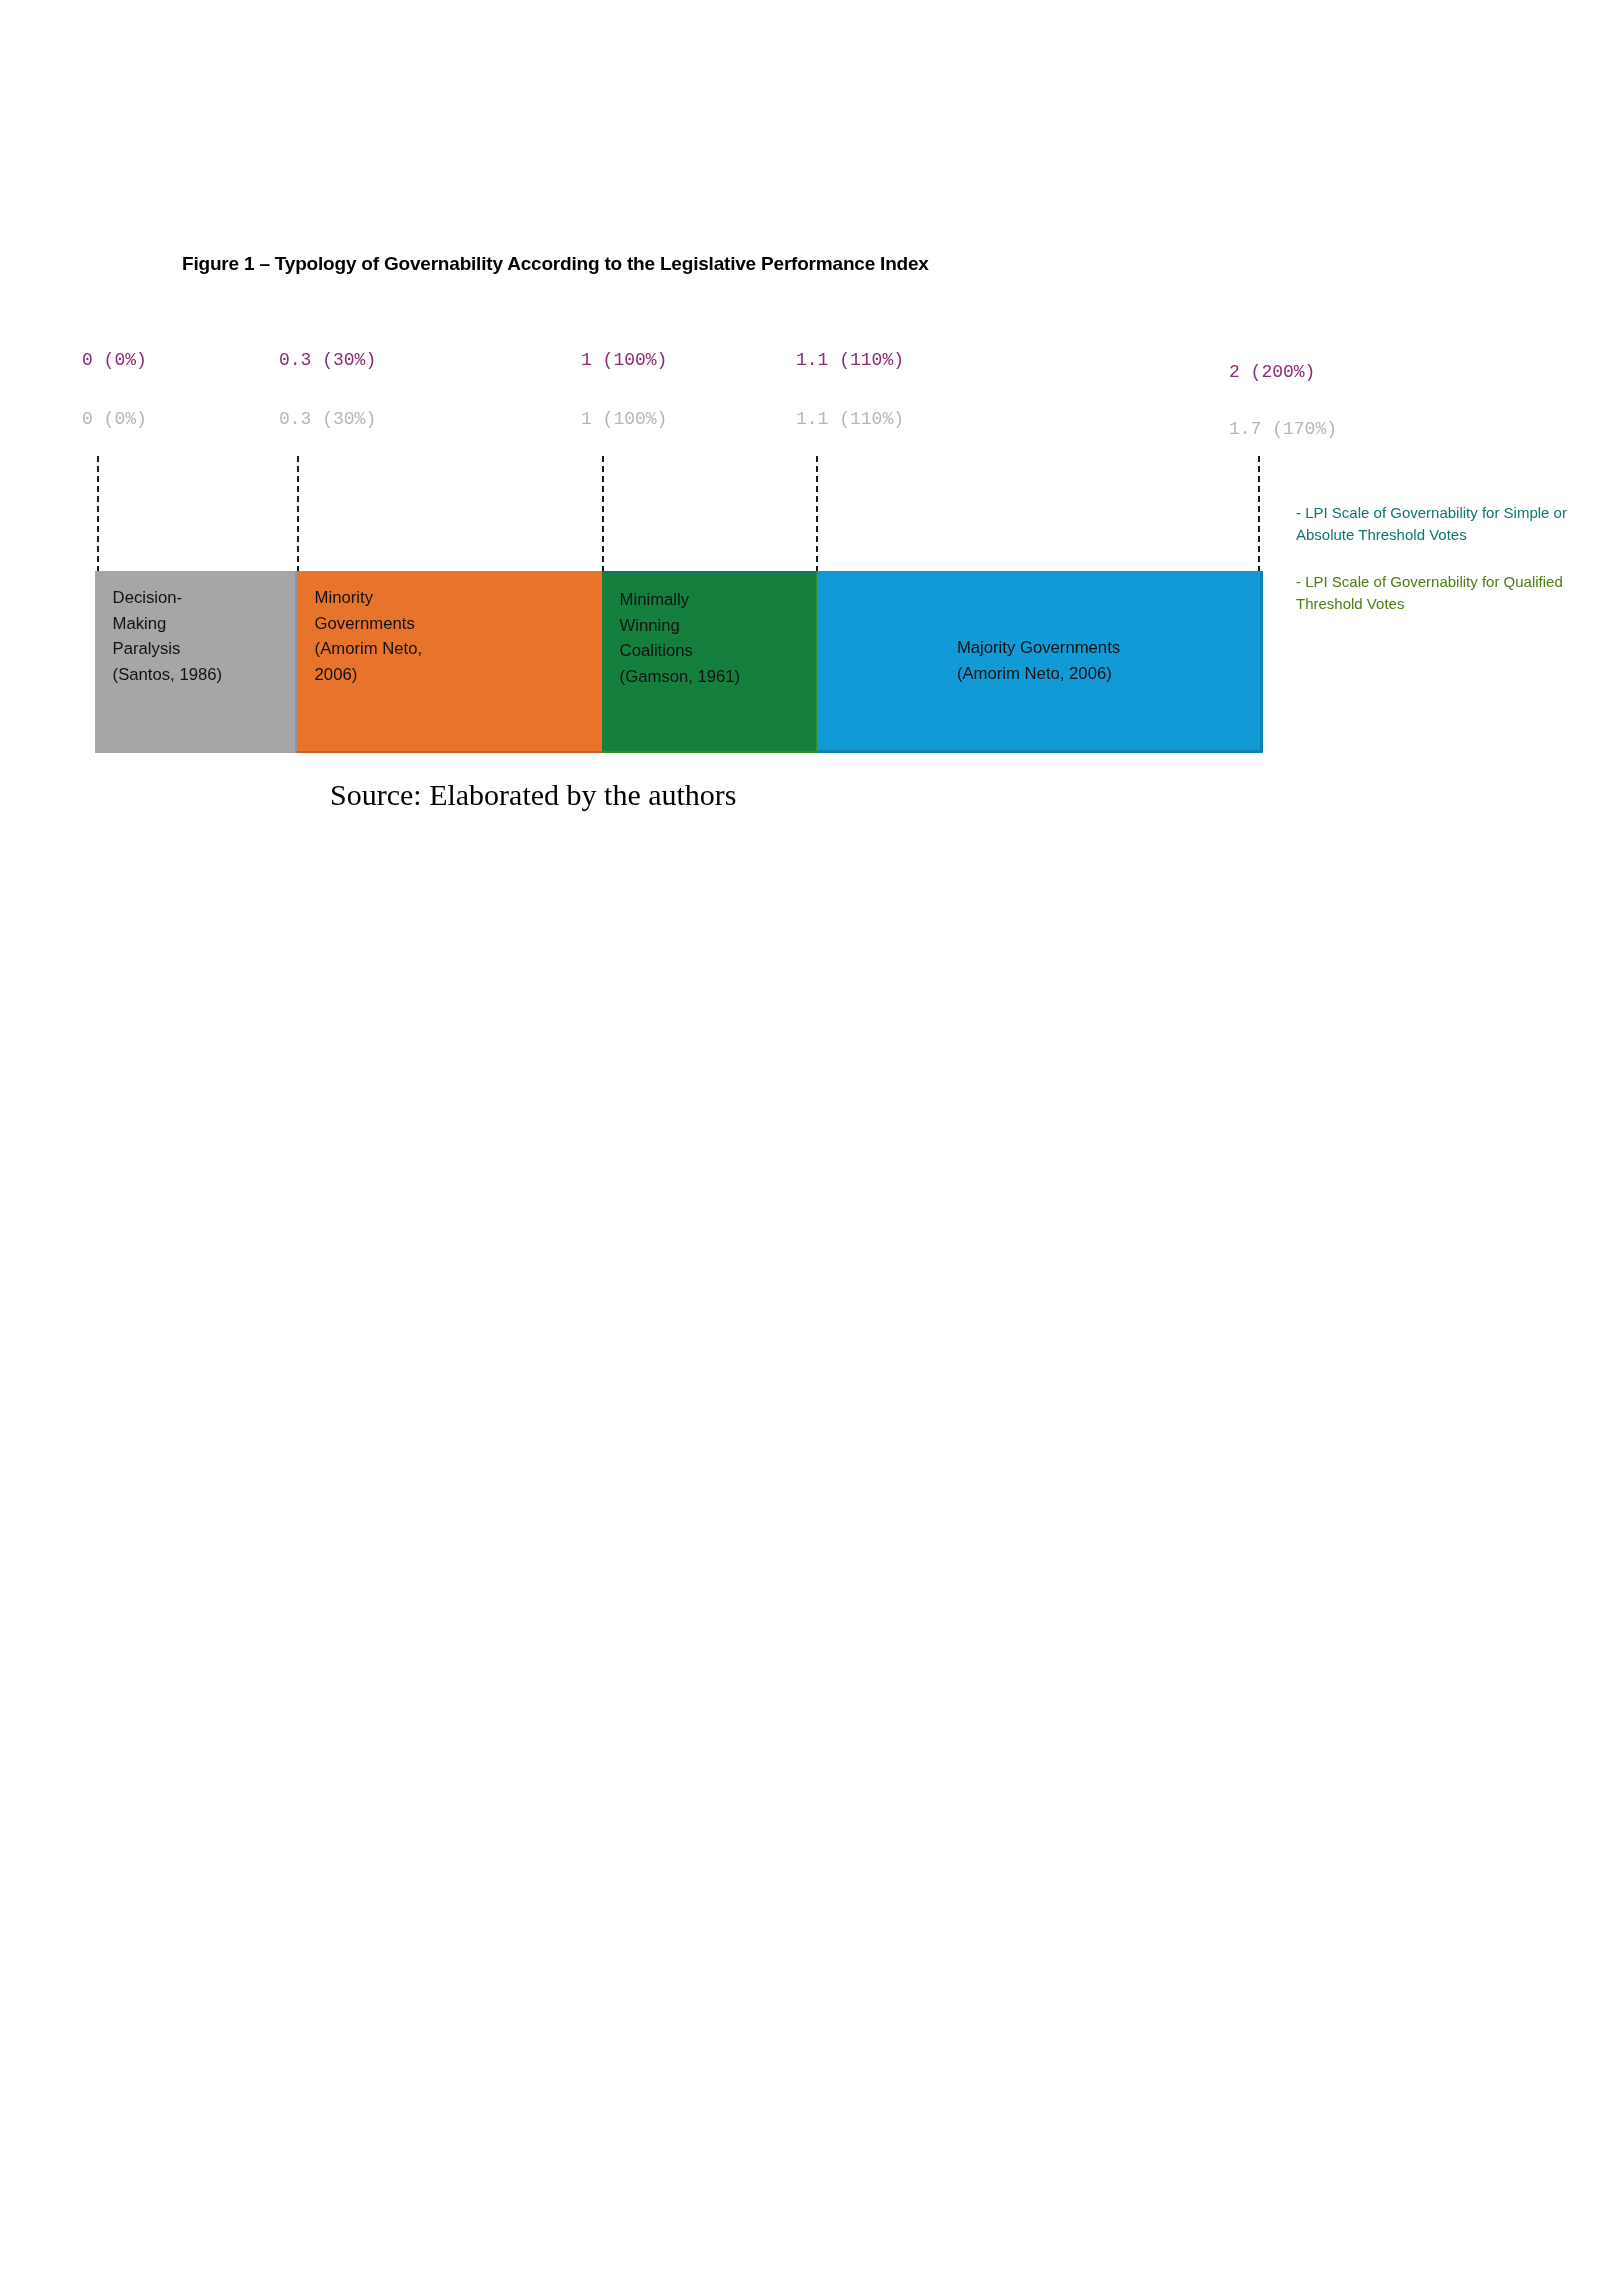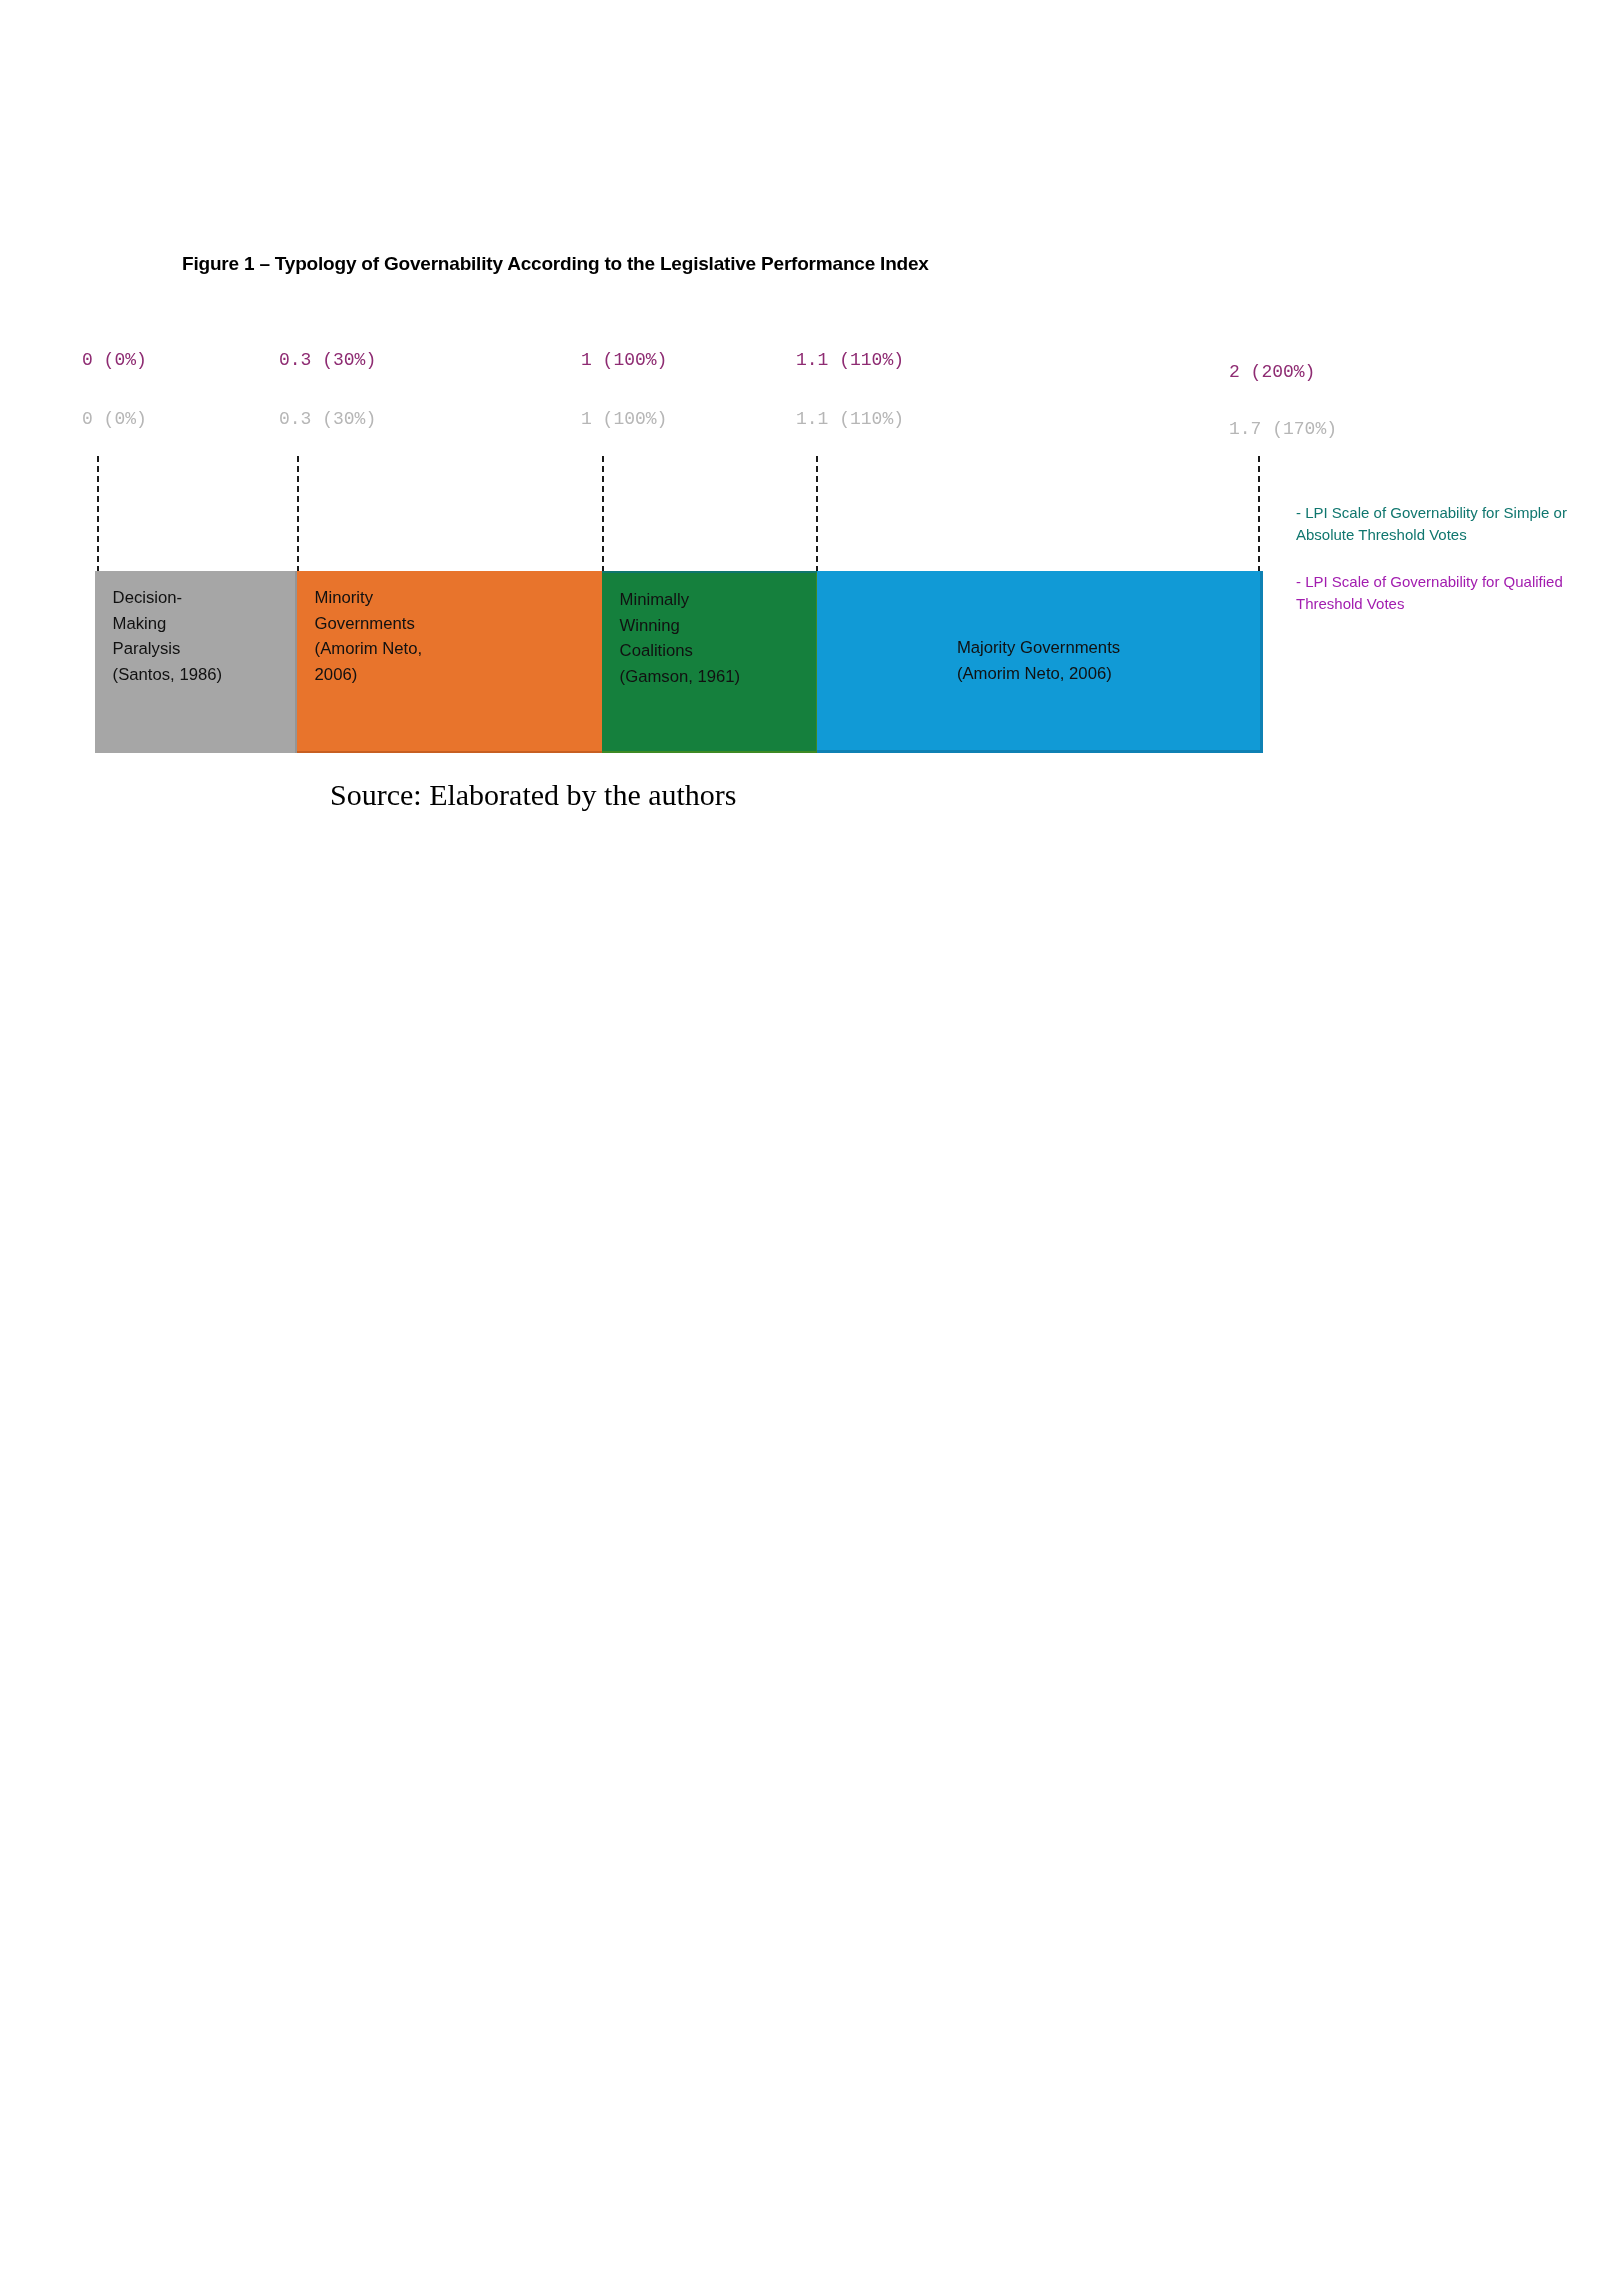--- a/index.html
+++ b/index.html
@@ -124,21 +124,21 @@
   }
   .legend-entry {
     font-size: 15px;
     line-height: 1.46;
   }
   .legend-entry.primary {
     color: #0f766e;
     margin-bottom: 25.5px;
   }
   .legend-entry.secondary {
-    color: #a21caf;
+    color: #4d7c0f;
   }
 
   
   .source-caption {
     position: absolute;
     left: 330px;
     top: 778px;
     font-family: "Liberation Serif", serif;
     font-size: 30px;
     color: #000000;

